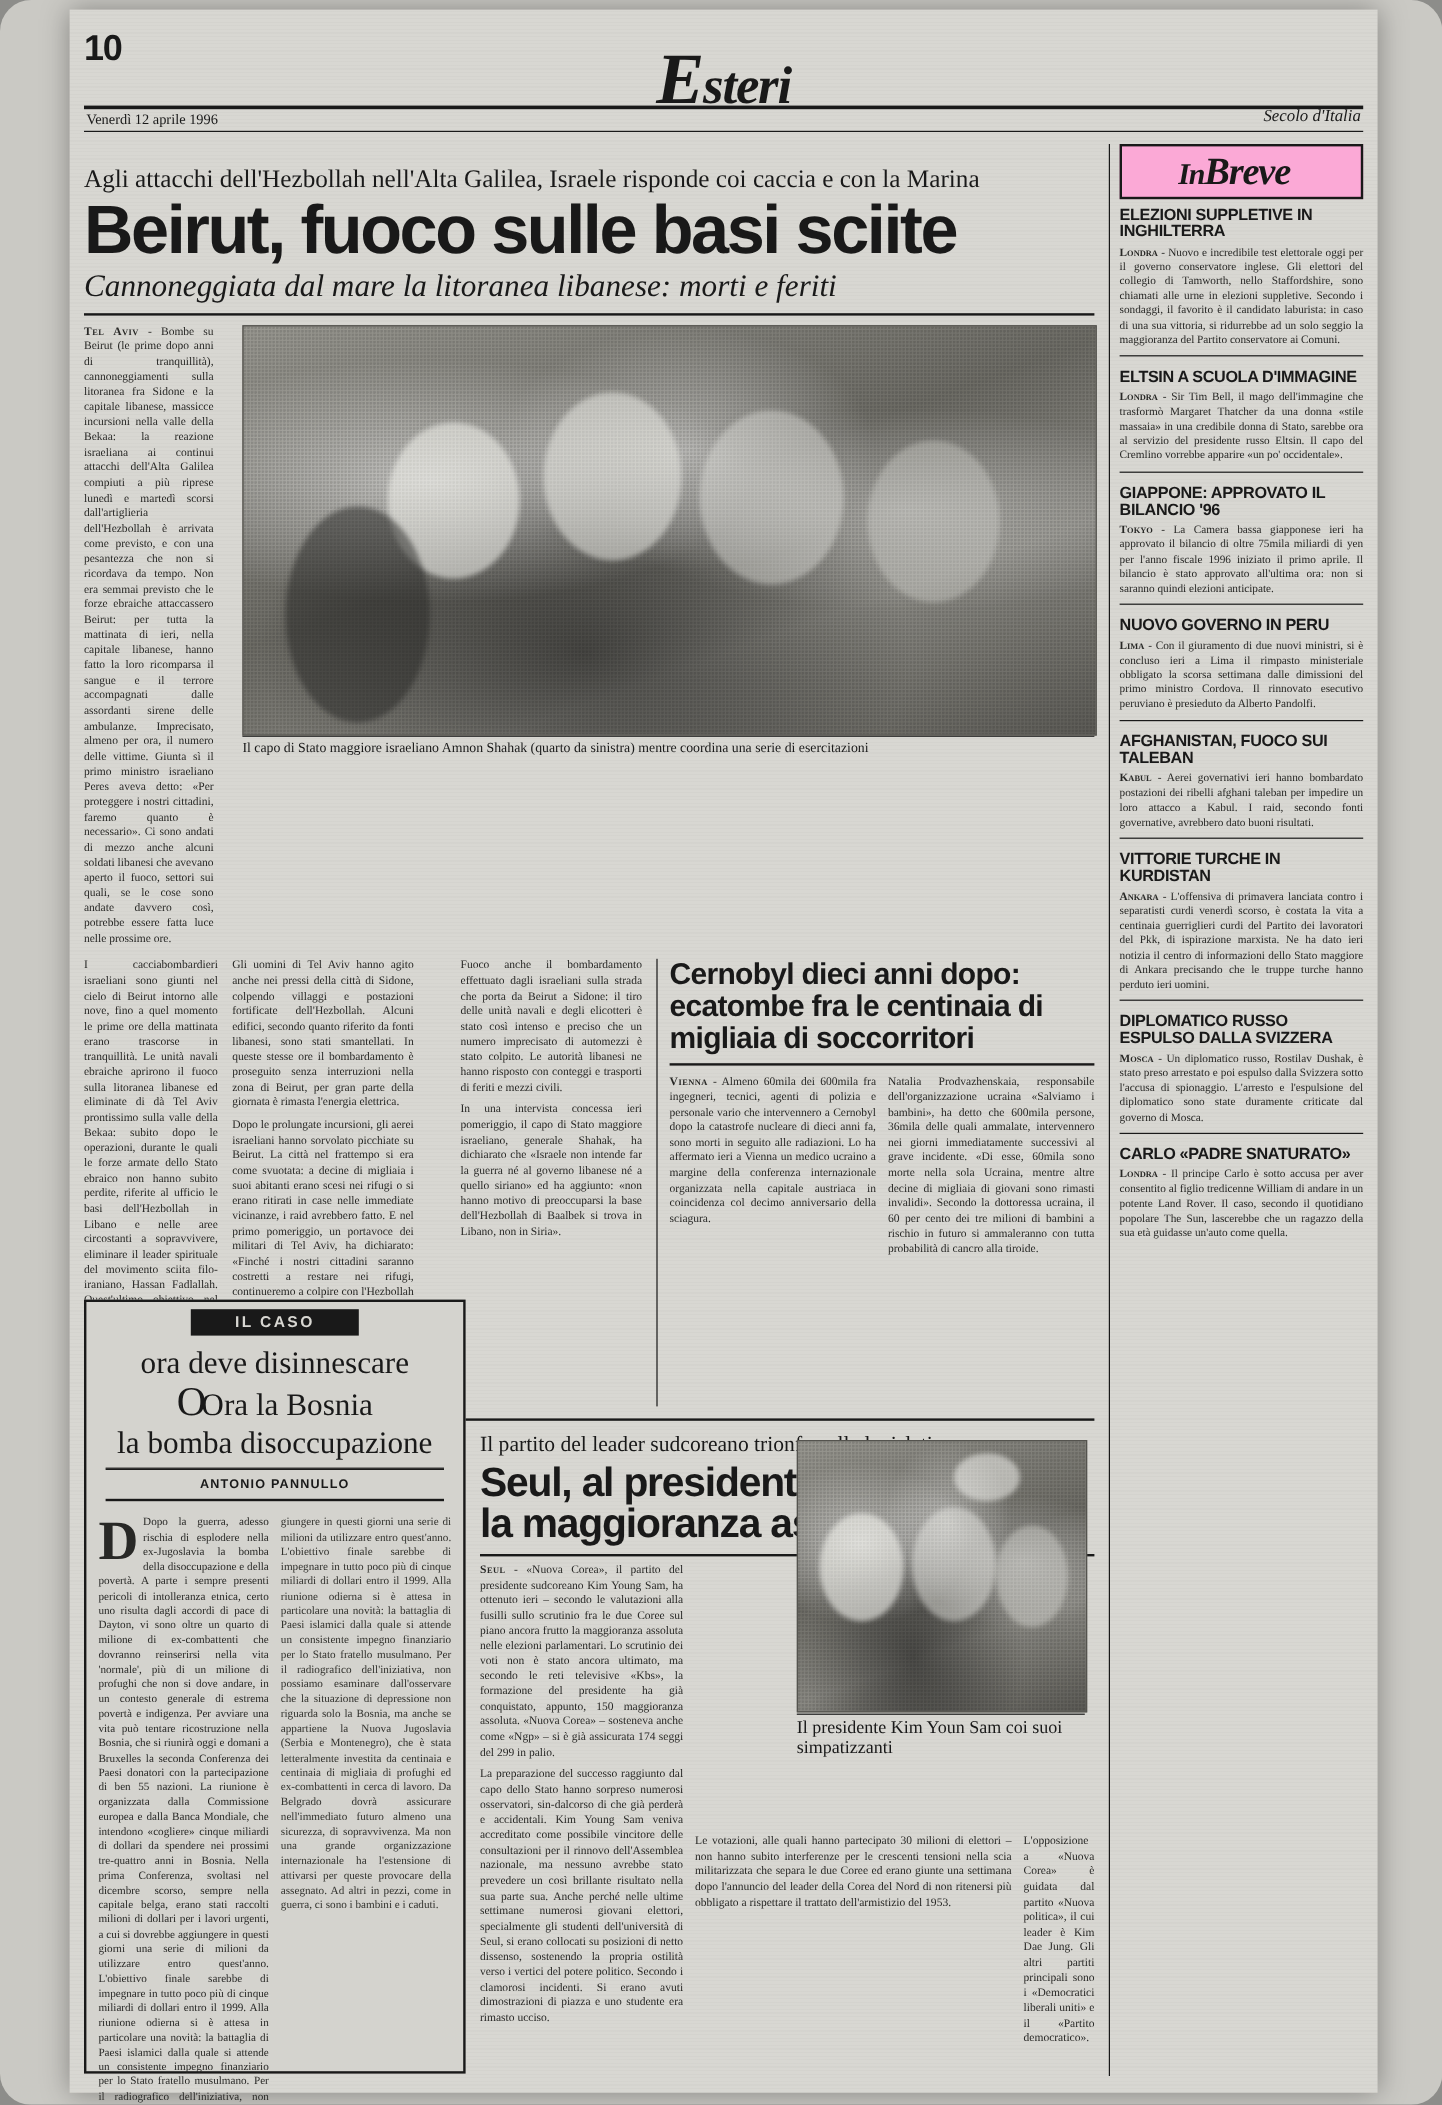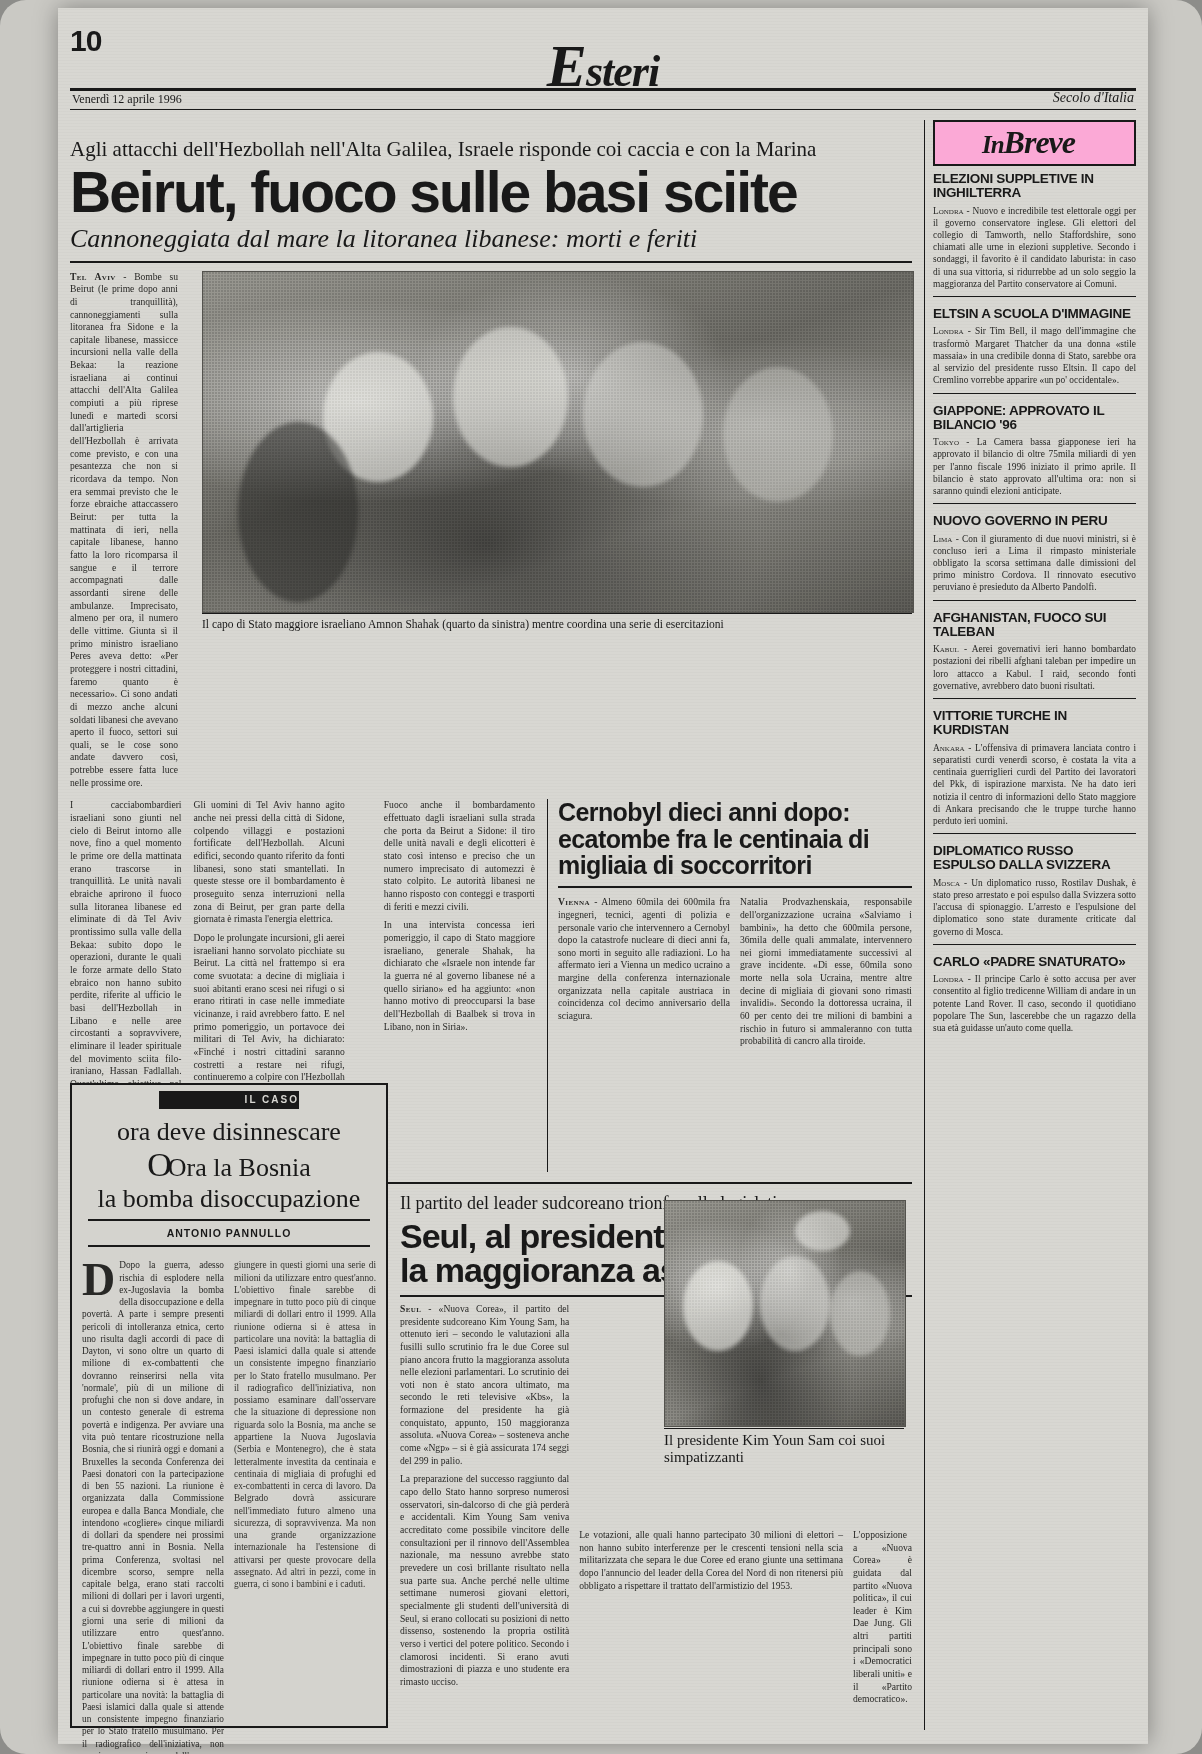--- a/index.html
+++ b/index.html
@@ -186,23 +186,23 @@
     border: 2px solid #1b1b1b;
     background: #d2d1cc;
     height: 645px;
     box-sizing: border-box;
   }
   .caso-tag {
     background: #1b1b1b;
     color: #d6d5d0;
     font-family: "Liberation Sans", sans-serif;
     font-weight: bold;
-    font-size: 10px;
+    font-size: 13px;
     letter-spacing: 2px;
-    text-align: right;
+    text-align: center;
     padding: 3px 0 4px 0;
     width: 140px;
     margin: 6px auto 0 auto;
   }
   .caso-title {
     font-family: "Liberation Serif", serif;
     font-size: 26px;
     line-height: 1.12;
     text-align: center;
     padding: 8px 10px 0 10px;
@@ -268,21 +268,21 @@
   }
   .brief .body {
     font-family: "Liberation Serif", serif;
     font-size: 9.4px;
     line-height: 1.3;
     text-align: justify;
     color: #2a2a28;
   }
   .brief .dl {
     font-variant: small-caps;
-    font-weight: normal;
+    font-weight: bold;
   }
   .brief-rule { border-top: 1px solid #1b1b1b; margin: 6px 0 0 0; }
 
   
   .ph {
     position: absolute;
     inset: 0;
     background:
       radial-gradient(ellipse at 22% 38%, rgba(255,255,255,.55), rgba(255,255,255,0) 34%),
       radial-gradient(ellipse at 52% 30%, rgba(255,255,255,.45), rgba(255,255,255,0) 30%),

